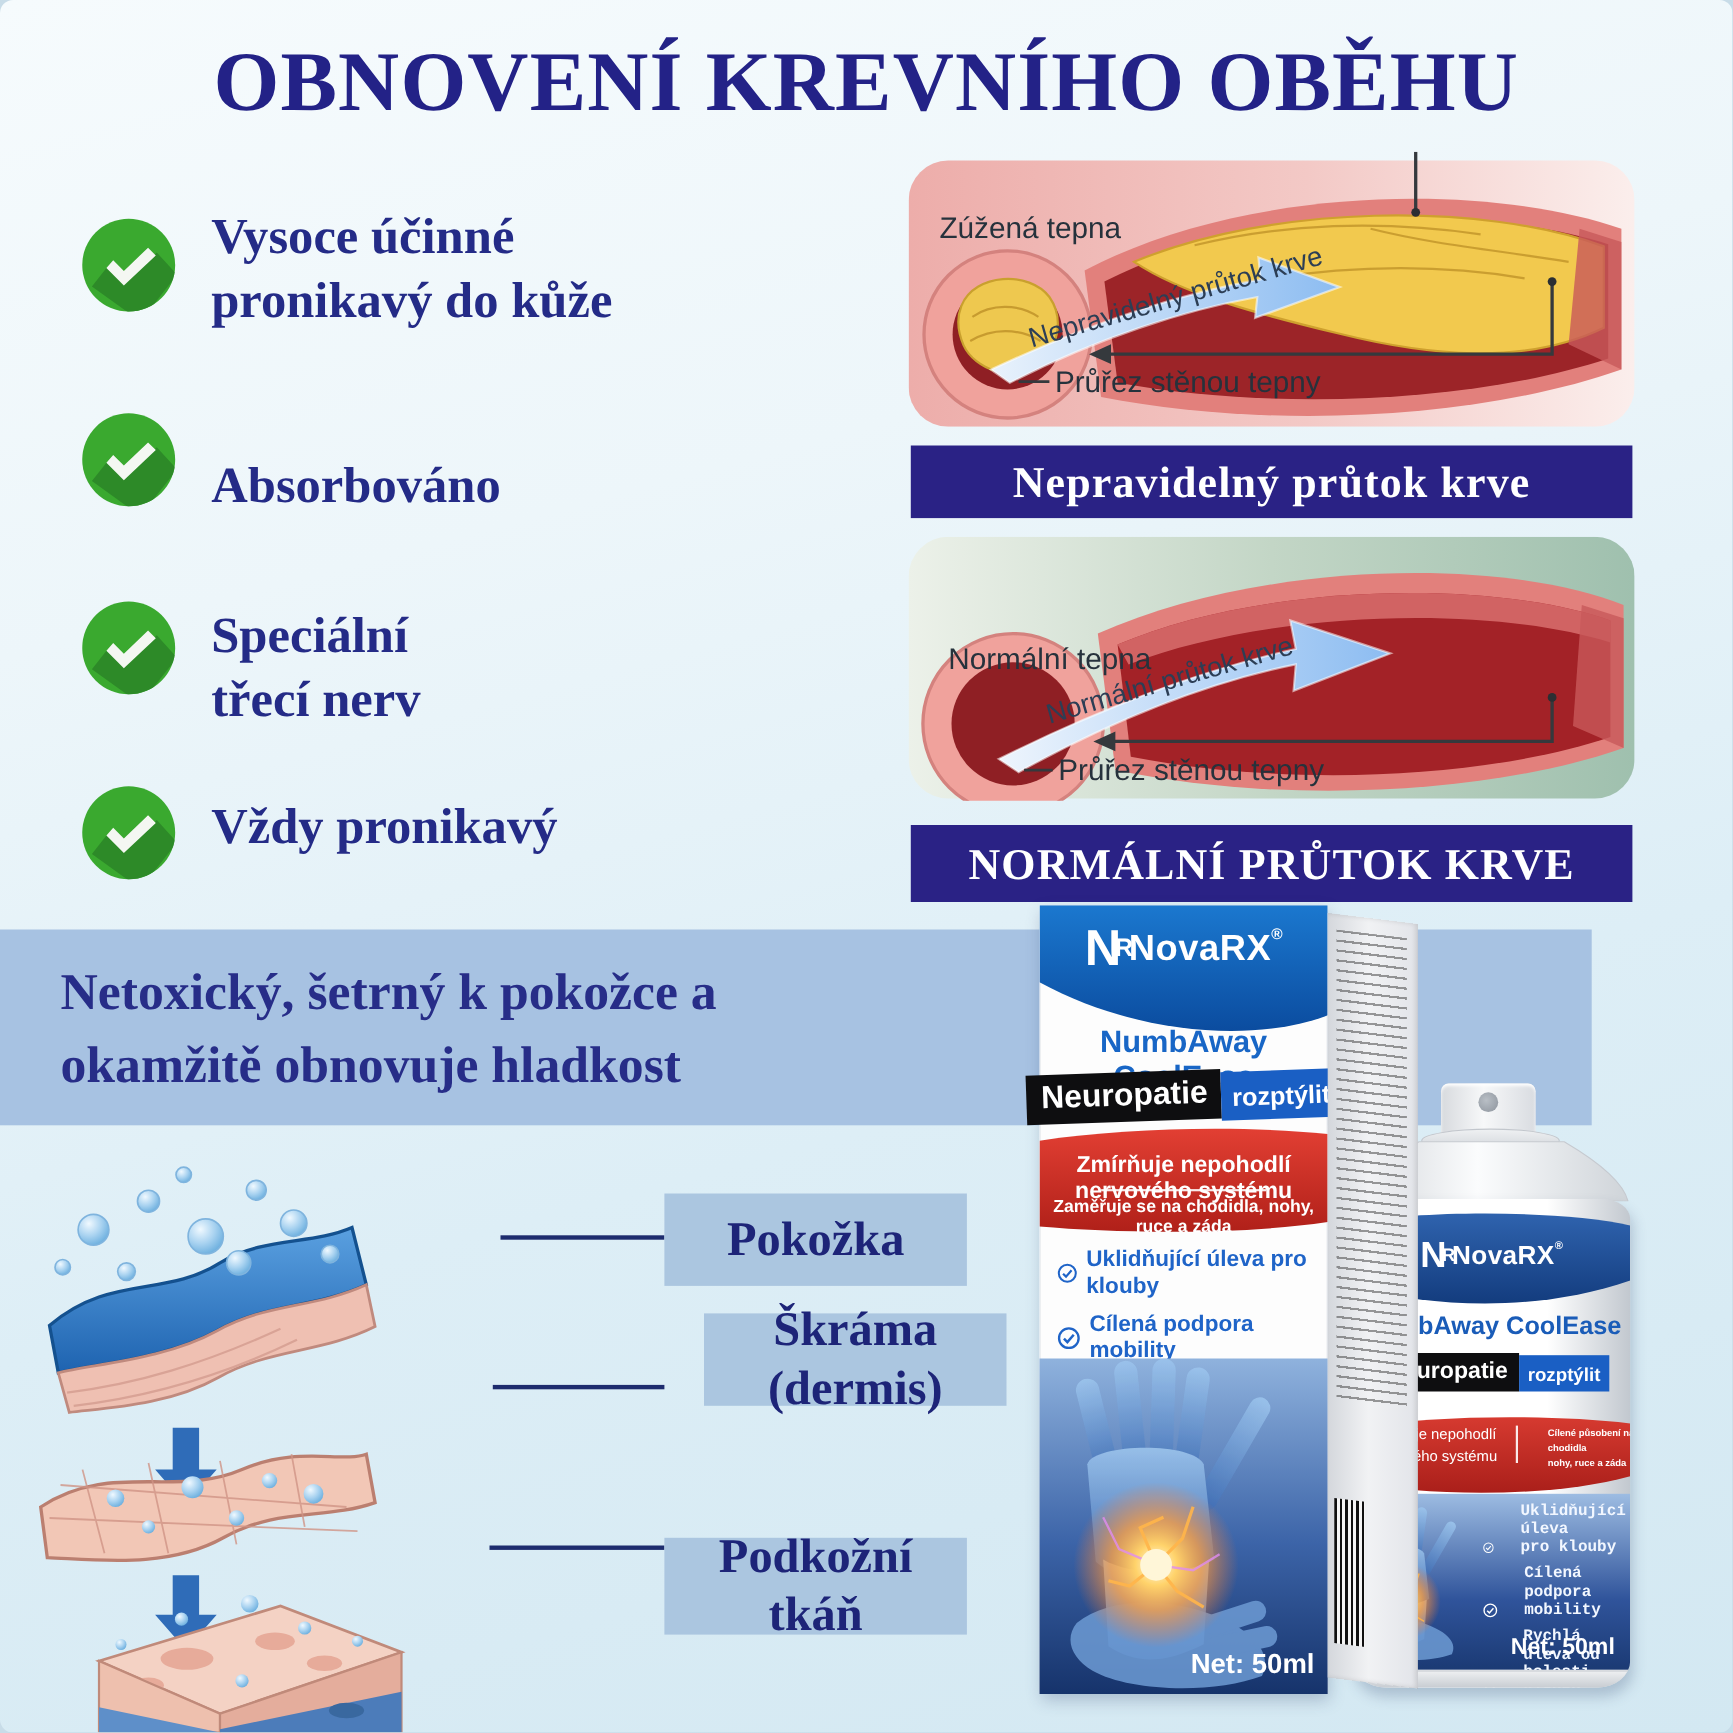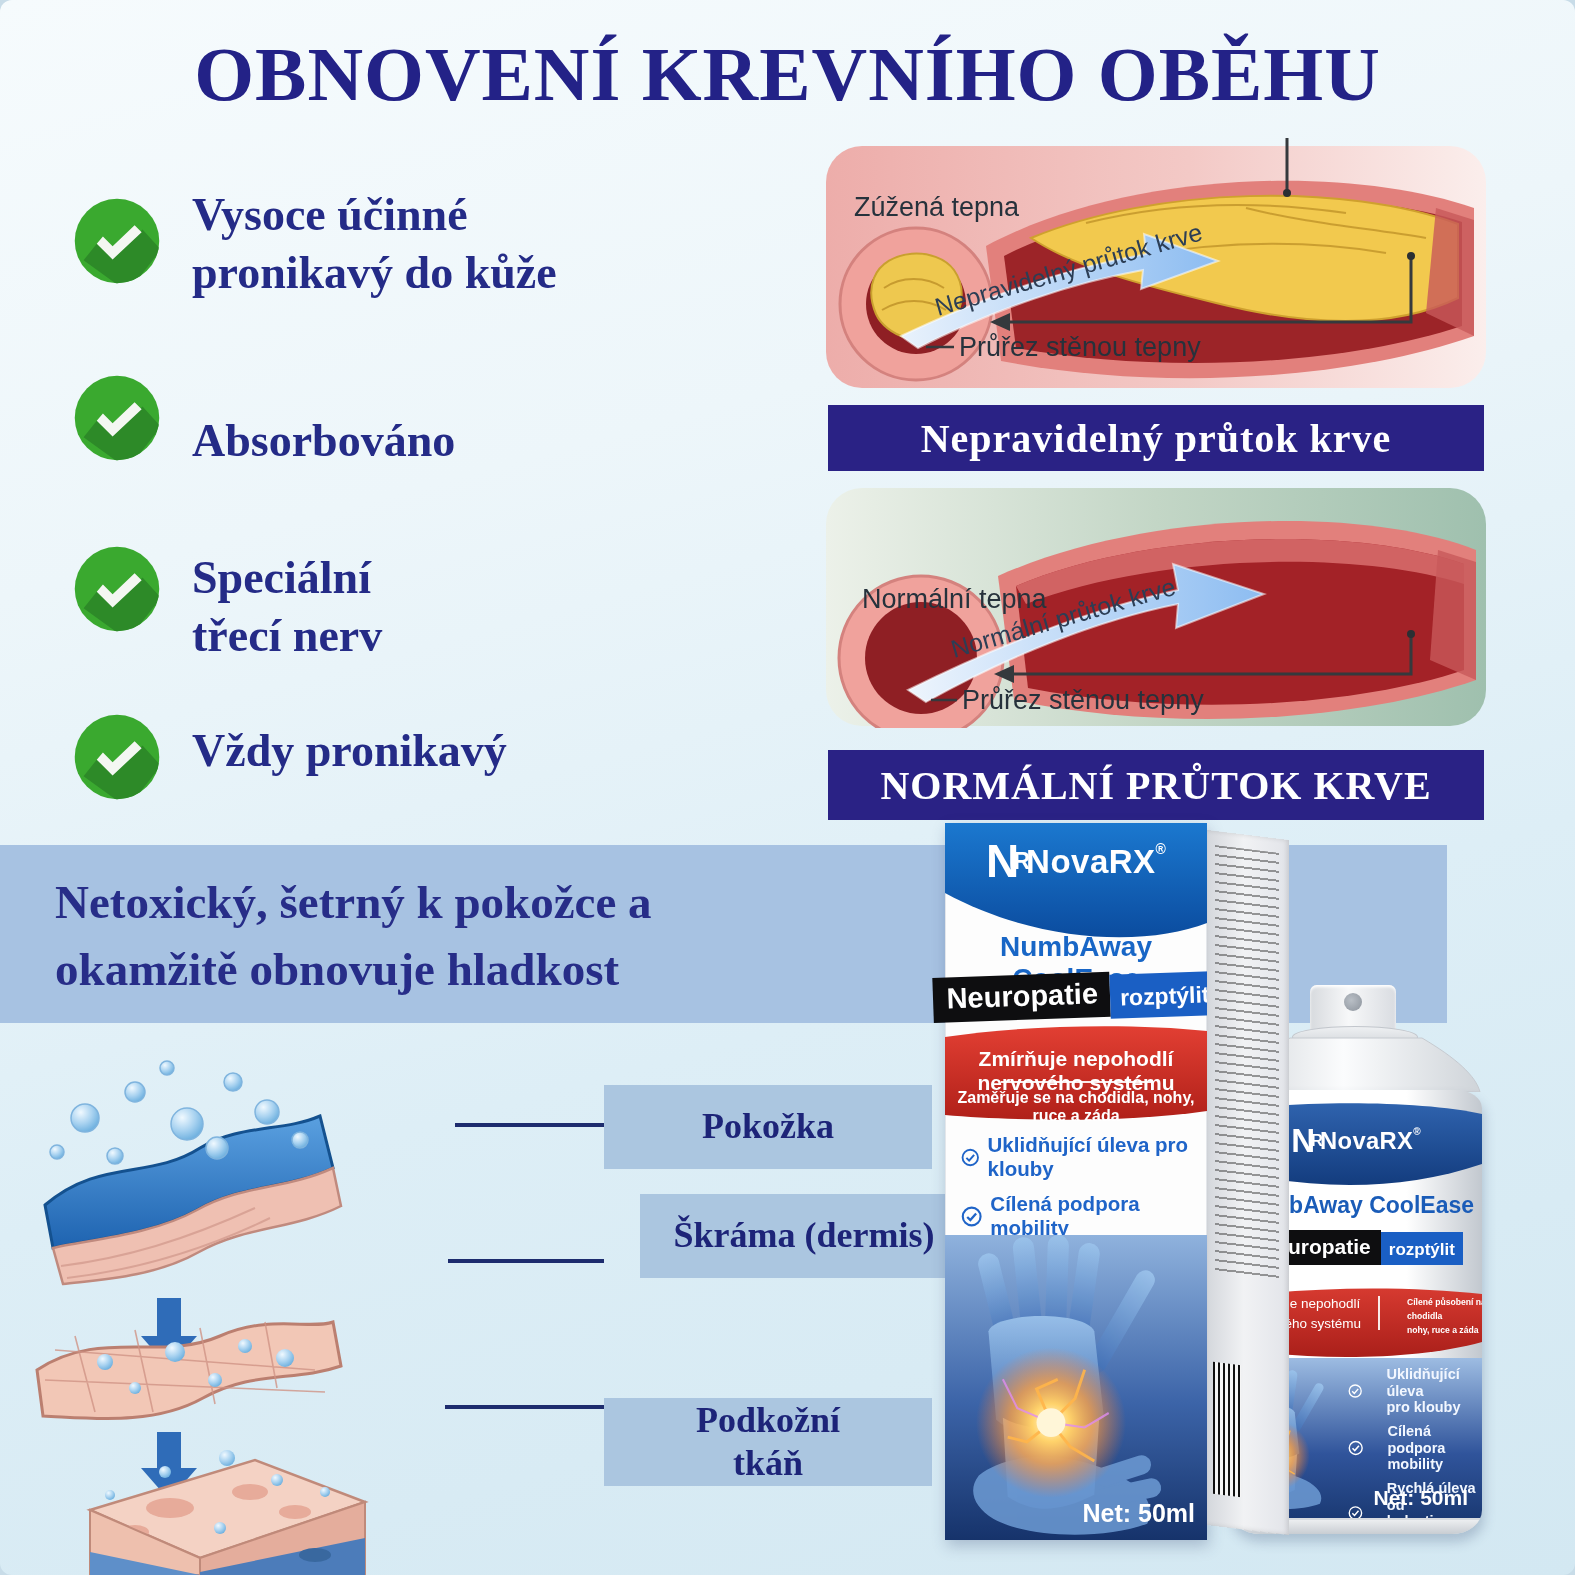--- a/index.html
+++ b/index.html
@@ -21,21 +21,21 @@
   .flow-label{font-family:"Liberation Sans",sans-serif;font-size:25px;fill:#2c3e55;}
   .banner{width:656px;height:66px;background:#2a2285;color:#ffffff;font-weight:bold;font-size:40px;
           display:flex;align-items:center;justify-content:center;letter-spacing:1px;}
 
   
   .band{top:845px;left:0;width:1447px;height:178px;background:#a7c2e2;}
   .band-text{position:absolute;left:55px;top:24px;font-size:47px;font-weight:bold;color:#272d88;
              line-height:1.42;white-space:pre-line;}
 
   
-  .skin-label{left:604px;width:328px;background:#abc6e0;color:#1d2478;font-weight:bold;font-size:36px;
+  .skin-label{left:604px;width:275px;background:#abc6e0;color:#1d2478;font-weight:bold;font-size:44px;
               display:flex;align-items:center;justify-content:center;text-align:center;
               white-space:pre-line;line-height:1.2;}
   .connector{height:4px;background:#1d2c6e;}
 
   
   .prod-box{left:945px;top:823px;width:262px;height:717px;background:#fdfdfd;z-index:6;
             box-shadow:2px 6px 14px rgba(50,70,110,.28), inset 0 0 0 1px #e3e6ea;
             font-family:"Liberation Sans",sans-serif;}
   .brand-logo{display:flex;align-items:flex-start;justify-content:center;color:#fff;font-weight:bold;}
   .nr-mono{position:relative;width:40px;height:46px;}
@@ -90,21 +90,21 @@
   .b-badge-black{background:#0e0e10;color:#fff;font-weight:bold;font-size:21px;padding:5px 10px 6px 12px;}
   .b-badge-blue{background:#1a5fc4;color:#fff;font-weight:bold;font-size:17px;padding:8px 8px 4px 8px;
                 transform:translateY(2px);height:21px;}
   .b-red-left{position:absolute;left:14px;top:10px;width:125px;color:#fff;font-size:13.5px;
               line-height:1.5;white-space:pre-line;}
   .b-red-div{position:absolute;left:148px;top:12px;width:2px;height:34px;background:rgba(255,255,255,.9);}
   .b-red-right{position:absolute;left:158px;top:12px;width:90px;color:#fff;font-size:8.6px;font-weight:bold;
                line-height:1.6;white-space:pre-line;margin-left:19px;}
   .bottle-art{position:absolute;left:0;top:268px;width:252px;height:160px;
               background:linear-gradient(180deg,#9dbce2 0%,#30549b 60%,#1b3a74 100%);}
-  .b-benefit-row{display:flex;align-items:center;gap:24px;margin-bottom:7px;}
+  .b-benefit-row{display:flex;align-items:flex-end;gap:24px;margin-bottom:7px;font-family:Liberation Mono, monospace;}
   .b-benefit-text{font-size:14.5px;font-weight:bold;color:#f2f7ff;line-height:1.15;white-space:pre-line;}
   .b-net{position:absolute;right:14px;bottom:8px;color:#fff;font-weight:bold;font-size:21px;}
   .bottle-rim{position:absolute;left:0;top:428px;width:252px;height:16px;
               background:linear-gradient(180deg,#eceef0,#c3c8ce);border-top:2px solid #d8dbdf;}
 </style>
 </head>
 <body>
 
 <div class="page">
 

